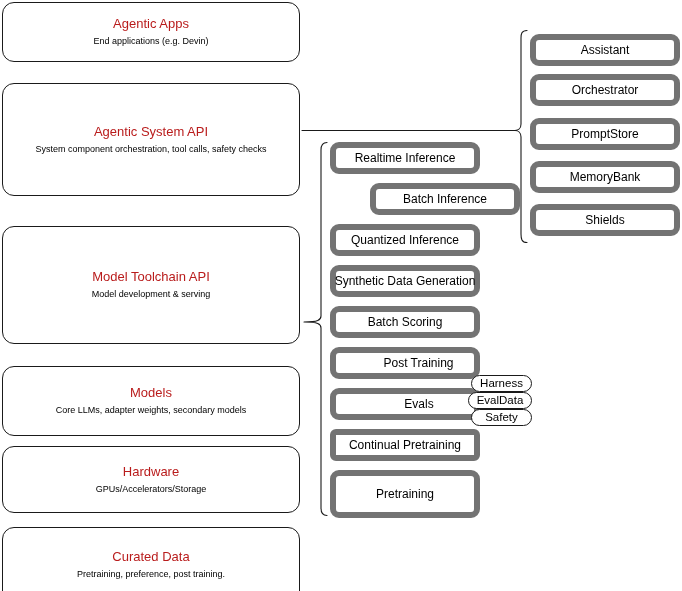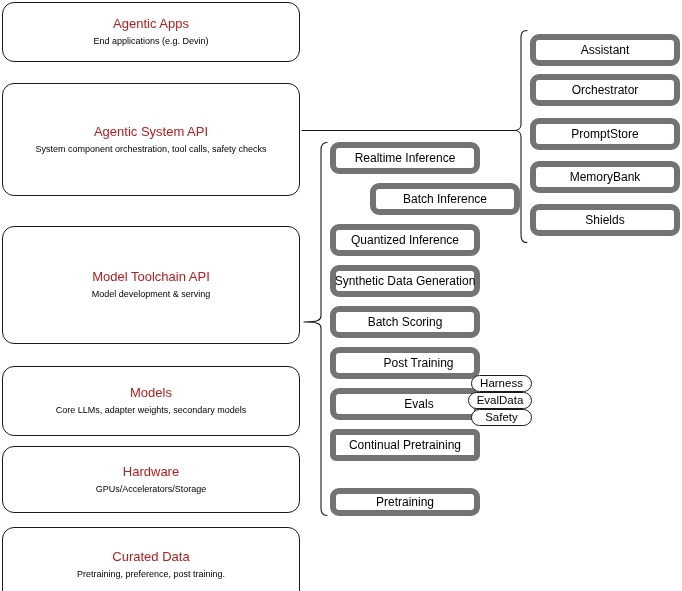--- a/index.html
+++ b/index.html
@@ -151,21 +151,21 @@
   </div>
 
   <div class="pill-box" style="left:330px; top:142px; width:150px; height:32px;">Realtime Inference</div>
   <div class="pill-box" style="left:330px; top:183px; width:150px; height:32px;margin-left:40px;">Batch Inference</div>
   <div class="pill-box" style="left:330px; top:224px; width:150px; height:32px;">Quantized Inference</div>
   <div class="pill-box" style="left:330px; top:265px; width:150px; height:32px;">Synthetic Data Generation</div>
   <div class="pill-box" style="left:330px; top:306px; width:150px; height:32px;">Batch Scoring</div>
   <div class="pill-box" style="left:330px; top:347px; width:150px; height:32px;padding-left:27px;">Post Training</div>
   <div class="pill-box" style="left:330px; top:388px; width:150px; height:32px;padding-left:28px;">Evals</div>
   <div class="pill-box" style="left:330px; top:429px; width:150px; height:32px;border-radius:6px;">Continual Pretraining</div>
-  <div class="pill-box" style="left:330px; top:488px; width:150px; height:28px;">Pretraining</div>
+  <div class="pill-box" style="left:330px; top:470px; width:150px; height:48px;">Pretraining</div>
 
   <div class="capsule" style="left:471px; top:375px; width:61px; height:17px;">Harness</div>
   <div class="capsule" style="left:468px; top:392px; width:64px; height:17px;">EvalData</div>
   <div class="capsule" style="left:471px; top:409px; width:61px; height:17px;">Safety</div>
 
   <div class="pill-box" style="left:530px; top:34px; width:150px; height:32px;">Assistant</div>
   <div class="pill-box" style="left:530px; top:74px; width:150px; height:32px;">Orchestrator</div>
   <div class="pill-box" style="left:530px; top:118px; width:150px; height:32px;">PromptStore</div>
   <div class="pill-box" style="left:530px; top:161px; width:150px; height:32px;">MemoryBank</div>
   <div class="pill-box" style="left:530px; top:204px; width:150px; height:32px;">Shields</div>

